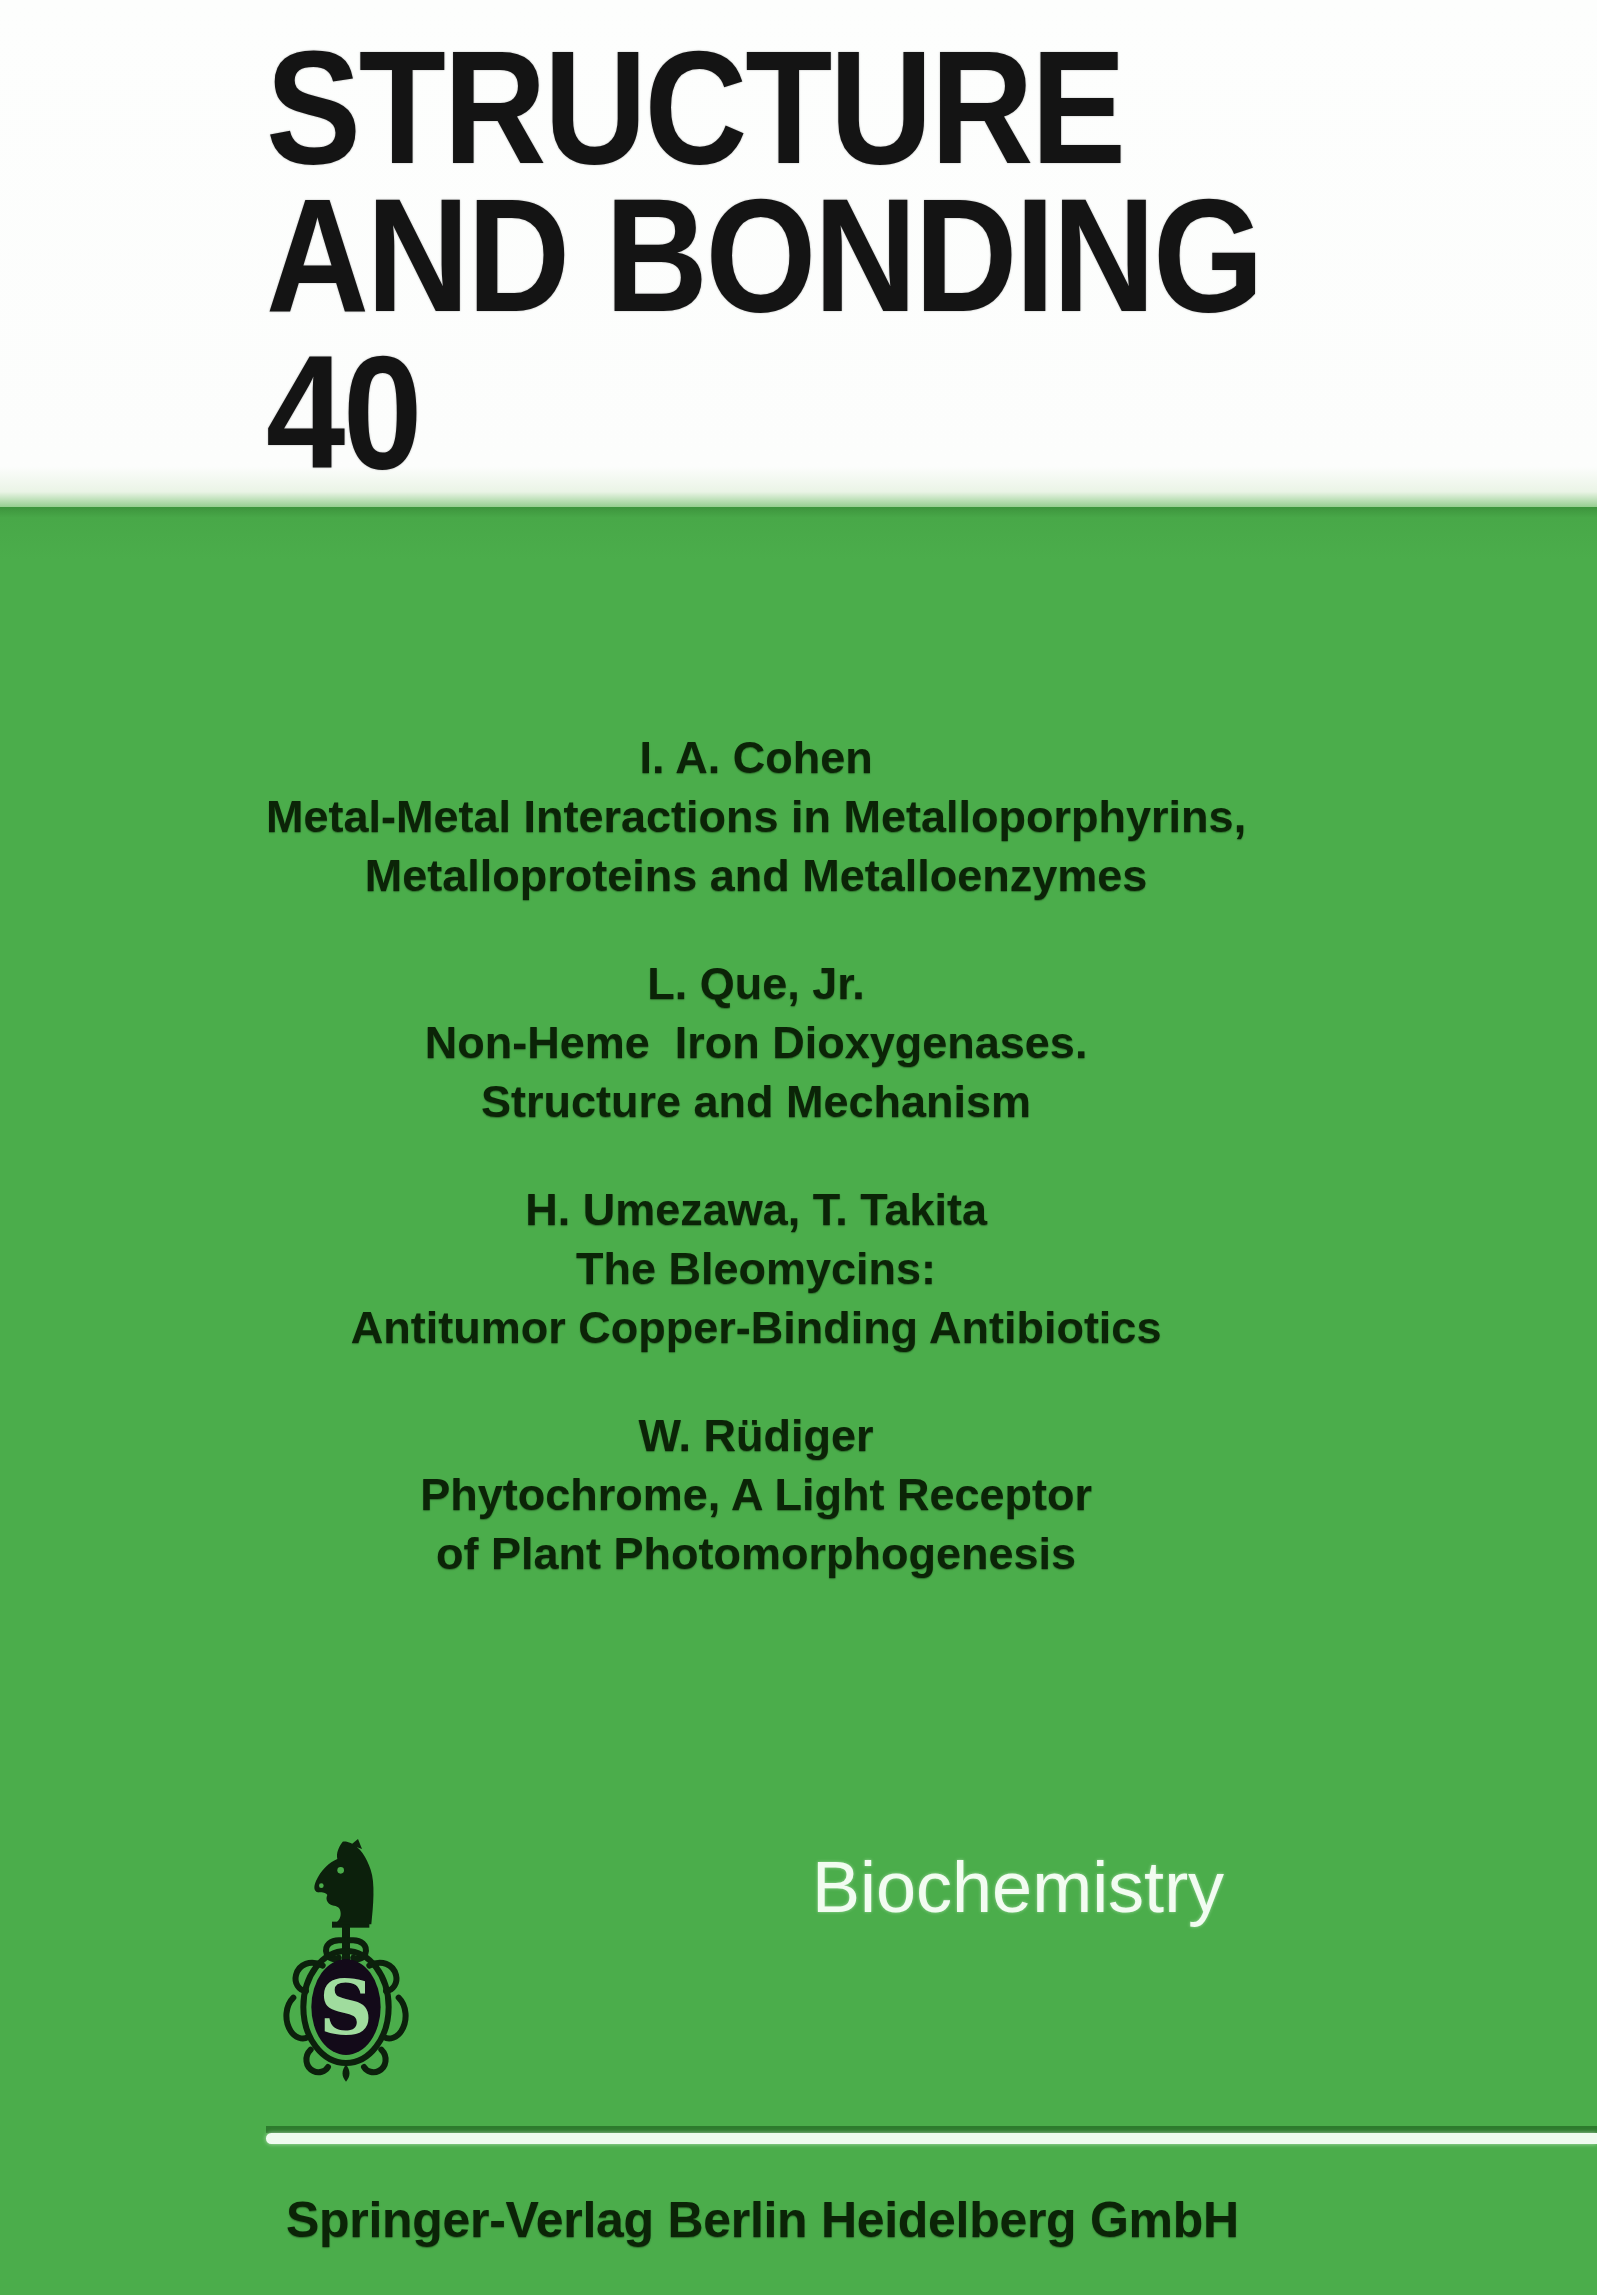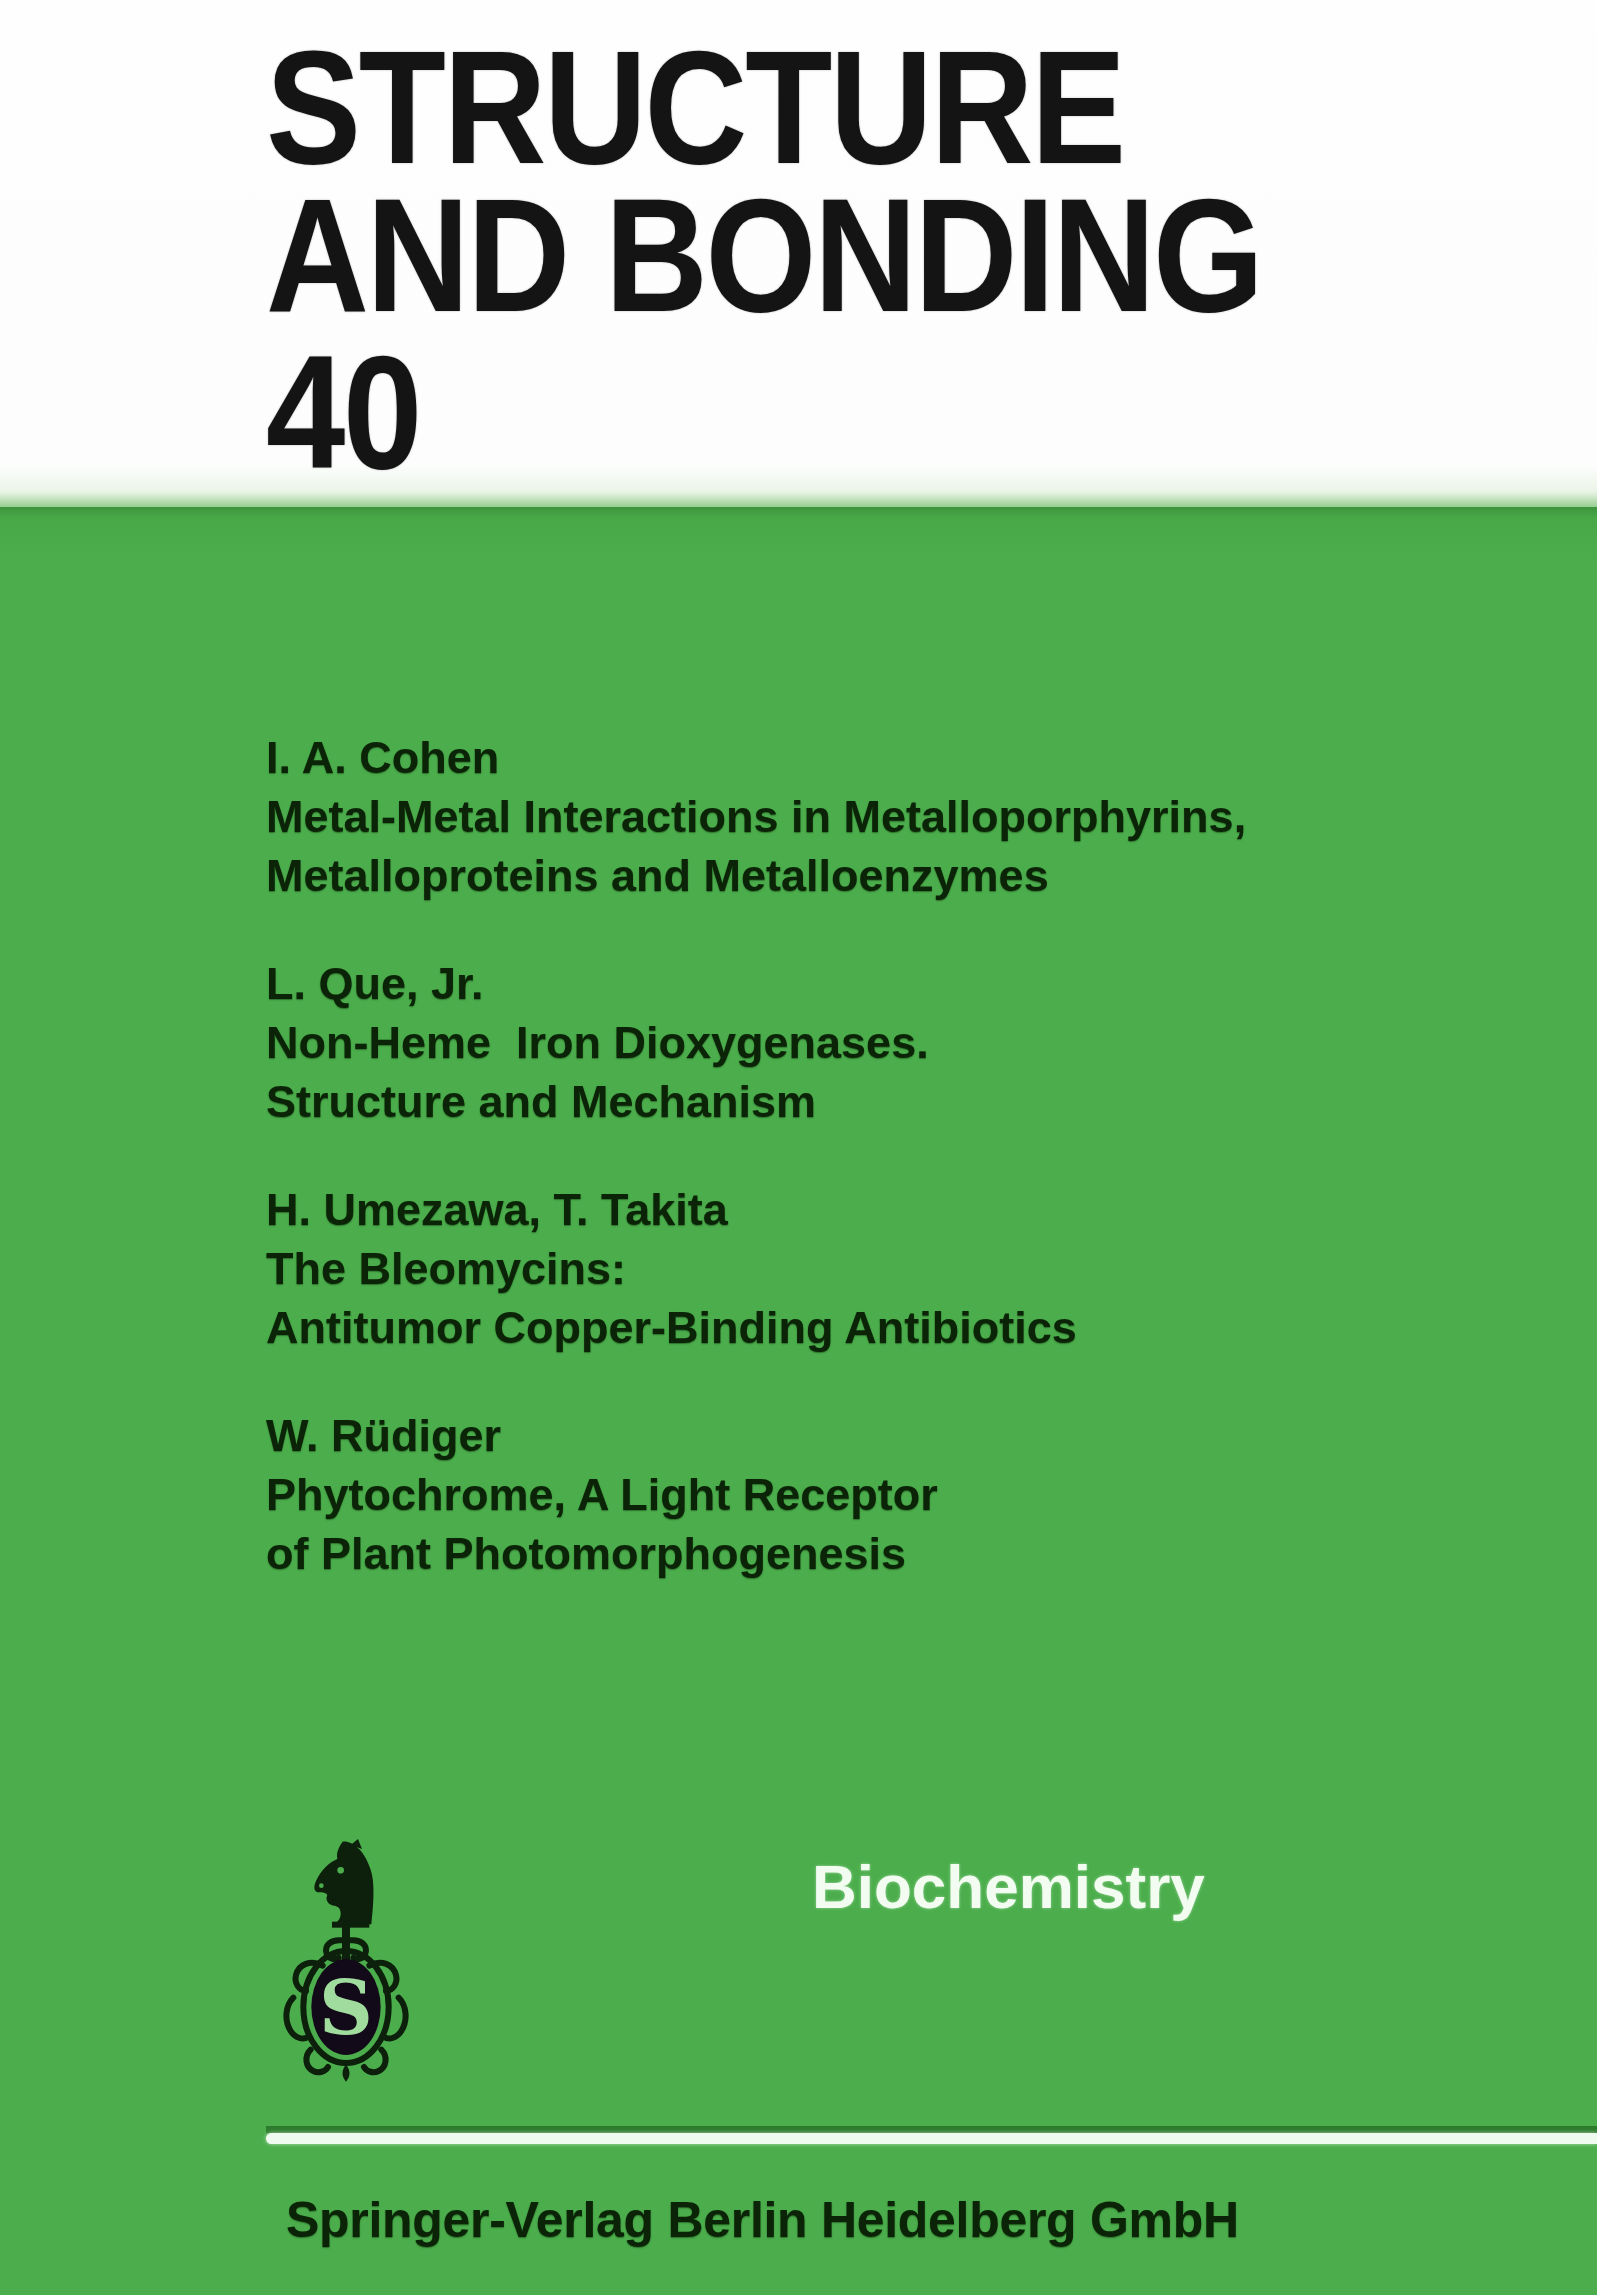--- a/index.html
+++ b/index.html
@@ -23,24 +23,24 @@
     text-shadow:0 0 2px rgba(15,15,15,0.35);
     white-space:nowrap;
   }
   .volume-number{ margin-top:9.3px; }
   .articles{
     position:absolute; left:266px; top:728px;
     font-size:45px; line-height:59px; font-weight:700;
     color:#0b2407; text-shadow:0 0.7px 1.3px rgba(8,36,7,0.45);
     white-space:pre-wrap;
   }
-  .article-block{ margin-bottom:49px; }
+  .article-block{ margin-bottom:49px;text-align:center; }
   .subject-label{
     position:absolute; left:812px; top:1841px;
-    font-size:62px; line-height:92px; font-weight:700;
+    font-size:72px; line-height:92px; font-weight:400;
     color:#f2fcf1; text-shadow:0 0 3.3px rgba(235,255,235,0.5);
     white-space:nowrap;
   }
   .logo{ position:absolute; left:276px; top:1839px; width:140px; height:248px; }
   .rule-shadow{
     position:absolute; left:266px; top:2126px; width:1331px; height:6.7px;
     background:rgba(22,82,22,0.55);
   }
   .rule{
     position:absolute; left:266px; top:2133px; width:1331px; height:10.7px;

